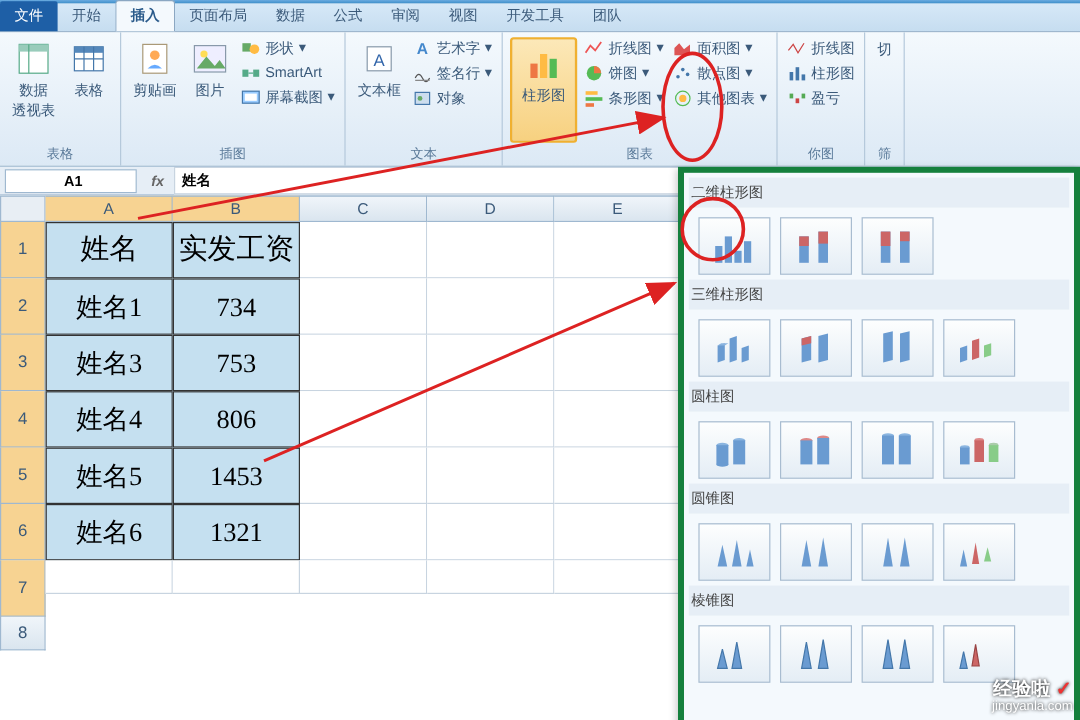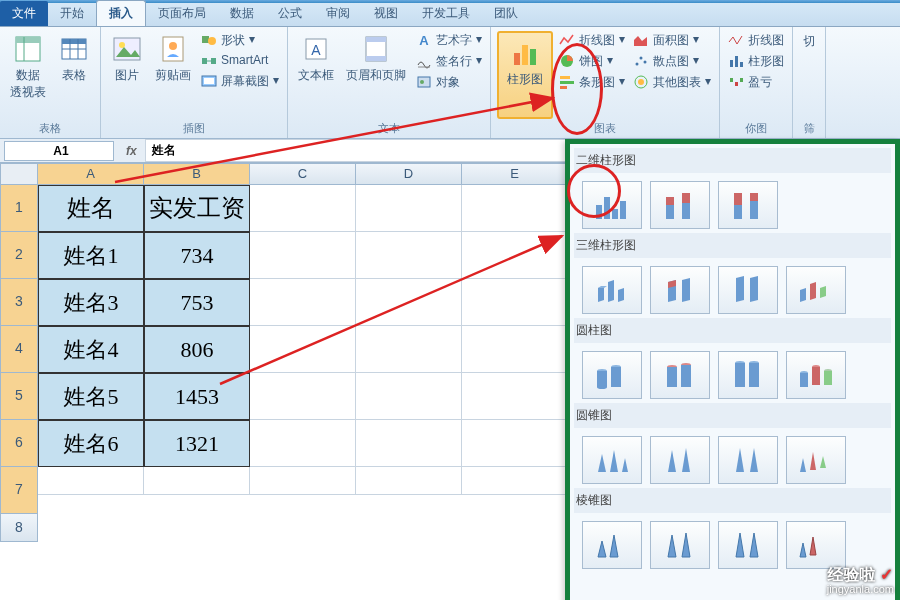--- a/index.html
+++ b/index.html
@@ -89,33 +89,33 @@
         <span>表格</span>
       </div>
     </div>
     <div class="group-label">表格</div>
   </div>
 
   <div class="group">
     <div class="group-body">
       <div class="big-btn">
         <svg class="ico" viewBox="0 0 32 32">
+            <rect x="6" y="4" width="20" height="24" fill="#fff" stroke="#a97"></rect>
+            <circle cx="16" cy="13" r="4" fill="#fa5"></circle>
+            <path d="M10 24 Q16 18 22 24" fill="#6af"></path>
+          </svg>
+        <span>剪贴画</span>
+      </div>
+      <div class="big-btn">
+        <svg class="ico" viewBox="0 0 32 32">
             <rect x="3" y="5" width="26" height="22" fill="#eef" stroke="#89a"></rect>
             <circle cx="11" cy="12" r="3" fill="#fd5"></circle>
             <path d="M5 24 L13 14 L20 22 L24 17 L29 24 Z" fill="#6a6"></path>
           </svg>
         <span>图片</span>
-      </div>
-      <div class="big-btn">
-        <svg class="ico" viewBox="0 0 32 32">
-            <rect x="6" y="4" width="20" height="24" fill="#fff" stroke="#a97"></rect>
-            <circle cx="16" cy="13" r="4" fill="#fa5"></circle>
-            <path d="M10 24 Q16 18 22 24" fill="#6af"></path>
-          </svg>
-        <span>剪贴画</span>
       </div>
       <div class="col">
         <div class="small-btn"><svg class="sico" viewBox="0 0 16 16">
               <rect x="1" y="4" width="7" height="7" fill="#6a6"></rect>
               <circle cx="11" cy="9" r="4" fill="#fb4"></circle>
             </svg><span>形状</span> ▾</div>
         <div class="small-btn">
             <svg class="sico" viewBox="0 0 16 16">
               <rect x="1" y="5" width="5" height="6" fill="#5a8"></rect>
               <rect x="10" y="5" width="5" height="6" fill="#5a8"></rect>
@@ -133,28 +133,20 @@
   </div>
 
   <div class="group">
     <div class="group-body">
       <div class="big-btn">
         <svg class="ico" viewBox="0 0 32 32">
             <rect x="6" y="6" width="20" height="20" fill="#fff" stroke="#89a"></rect>
             <text x="16" y="22" font-size="14" text-anchor="middle" fill="#36a">A</text>
           </svg>
         <span>文本框</span>
-      </div>
-      <div class="big-btn">
-        <svg class="ico" viewBox="0 0 32 32">
-            <rect x="6" y="4" width="20" height="24" fill="#fff" stroke="#89a"></rect>
-            <rect x="6" y="4" width="20" height="5" fill="#bce"></rect>
-            <rect x="6" y="23" width="20" height="5" fill="#bce"></rect>
-          </svg>
-        <span>页眉和页脚</span>
       </div>
       <div class="col">
         <div class="small-btn"><svg class="sico" viewBox="0 0 16 16">
               <text x="8" y="13" font-size="13" text-anchor="middle" fill="#48c" font-weight="bold">A</text>
             </svg><span>艺术字</span> ▾</div>
         <div class="small-btn"><svg class="sico" viewBox="0 0 16 16">
               <path d="M2 12 Q5 6 8 12 T14 12" stroke="#555" fill="none"></path>
               <line x1="2" y1="14" x2="14" y2="14" stroke="#888"></line>
             </svg><span>签名行</span> ▾</div>
         <div class="small-btn">

